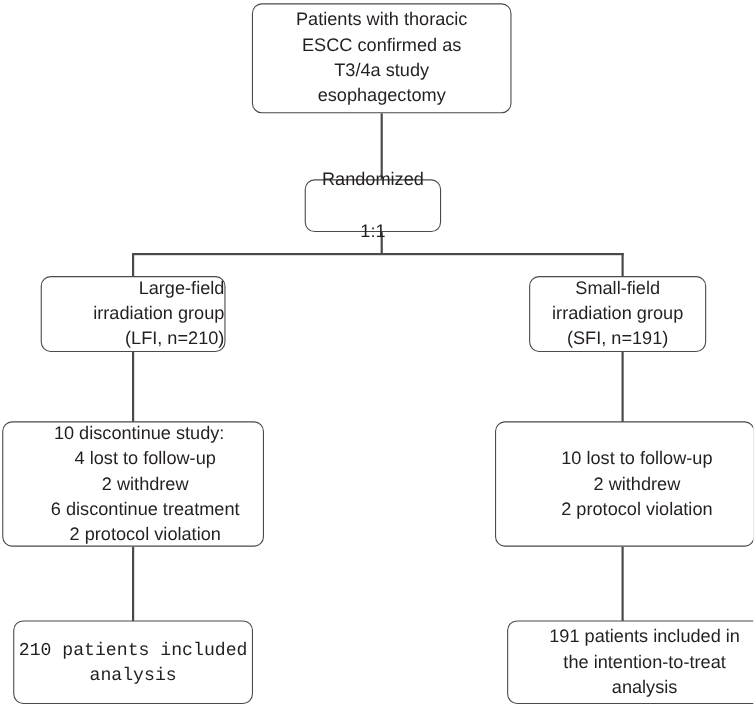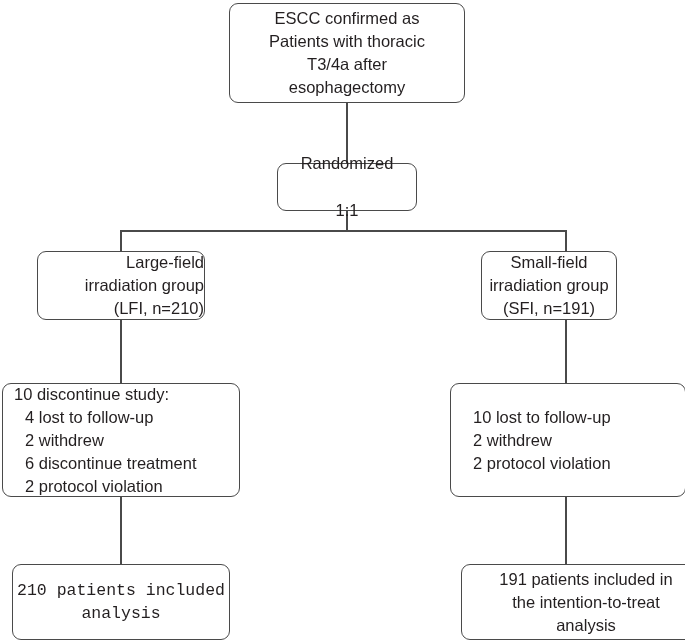--- a/index.html
+++ b/index.html
@@ -27,21 +27,21 @@
     z-index: 2;
     display: flex;
     flex-direction: column;
     justify-content: center;
   }
   .node.center {
     align-items: center;
     text-align: center;
   }
   .node.left {
-    align-items: flex-start;
+    align-items: center;
     text-align: left;
     padding-left: 11px;
   }
   .node .line {
     display: block;
     white-space: pre;
   }
   .node.left .line.indent {
     padding-left: 11px;
   }
@@ -70,38 +70,38 @@
 
   <div class="connector v" style="left:120px; top:320px; height:64px;"></div>
 
   <div class="connector v" style="left:565px; top:320px; height:64px;"></div>
 
   <div class="connector v" style="left:120px; top:497px; height:68px;"></div>
 
   <div class="connector v" style="left:565px; top:497px; height:68px;"></div>
 
   <div class="node center" style="left:229px; top:3px; width:236px; height:100px;">
+    <span class="line">Patients with thoracic</span>
     <span class="line">ESCC confirmed as</span>
-    <span class="line">Patients with thoracic</span>
-    <span class="line">T3/4a after</span>
+    <span class="line">T3/4a study</span>
     <span class="line">esophagectomy</span>
   </div>
 
-  <div class="node center" style="left:277px; top:163px; width:140px; height:48px;gap:24px;">
+  <div class="node center" style="left:277px; top:163px; width:124px; height:48px;gap:24px;">
     <span class="line">Randomized</span>
     <span class="line">1:1</span>
   </div>
 
   <div class="node center" style="left:37px; top:251px; width:168px; height:69px;align-items:flex-end;">
     <span class="line">Large-field</span>
     <span class="line">irradiation group</span>
     <span class="line">(LFI, n=210)</span>
   </div>
 
-  <div class="node center" style="left:481px; top:251px; width:136px; height:69px;">
+  <div class="node center" style="left:481px; top:251px; width:161px; height:69px;">
     <span class="line">Small-field</span>
     <span class="line">irradiation group</span>
     <span class="line">(SFI, n=191)</span>
   </div>
 
   <div class="node left" style="left:2px; top:383px; width:238px; height:114px;">
     <span class="line">10 discontinue study:</span>
     <span class="line indent">4 lost to follow-up</span>
     <span class="line indent">2 withdrew</span>
     <span class="line indent">6 discontinue treatment</span>

